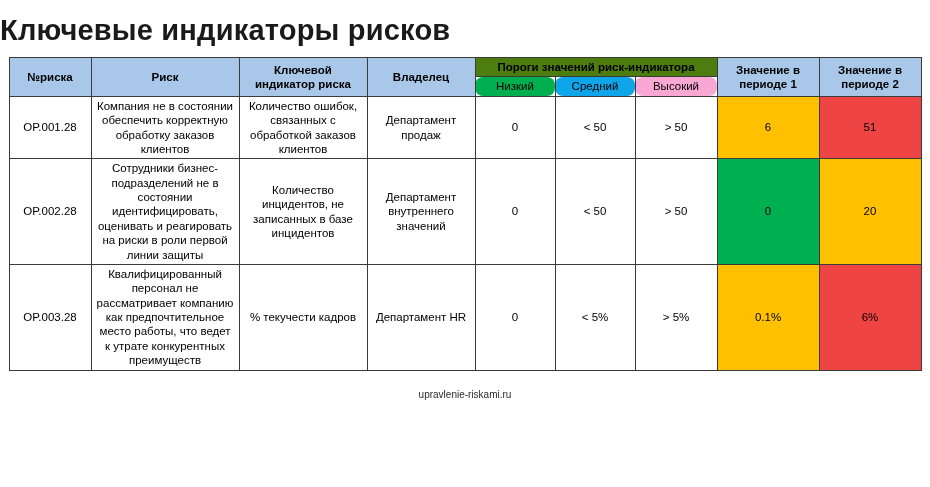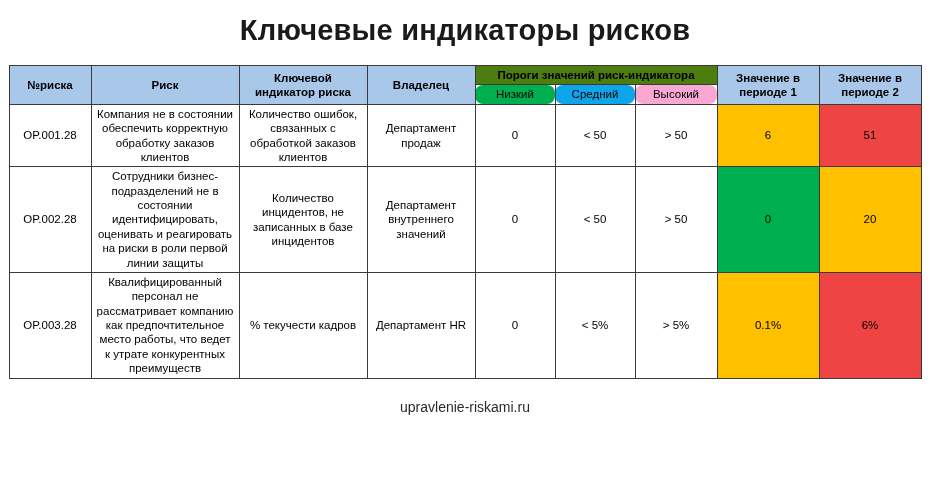--- a/index.html
+++ b/index.html
@@ -14,33 +14,32 @@
     color: #000000;
     overflow: hidden;
   }
   .page {
     position: relative;
     width: 930px;
     height: 487px;
     box-sizing: border-box;
   }
   .title {
-    text-align: center;
     font-size: 29px;
     font-weight: 700;
     color: #1a1a1a;
     padding-top: 14px;
     padding-bottom: 10px;
     letter-spacing: 0.2px;
   }
   table.kri {
     border-collapse: collapse;
     table-layout: fixed;
     width: 912px;
-    margin: 8px auto;
+    margin: 0 auto;
   }
   table.kri td, table.kri th {
     border: 1px solid #3a3a3a;
     padding: 2px 4px;
     vertical-align: middle;
     text-align: center;
     font-size: 11.5px;
     line-height: 1.25;
   }
   thead th {
@@ -76,23 +75,23 @@
     font-size: 11.5px;
   }
   td.period {
     font-size: 11.5px;
   }
   td.amber { background: #ffc000; }
   td.red { background: #ef4444; }
   td.green { background: #00b050; }
   .footer {
     text-align: center;
-    font-size: 14px;
+    font-size: 10px;
     color: #2b2b2b;
-    padding-top: 12px;
+    padding-top: 18px;
     font-weight: 400;
   }
   .colw-1 { width: 82px; }
   .colw-2 { width: 148px; }
   .colw-3 { width: 128px; }
   .colw-4 { width: 108px; }
   .colw-5 { width: 80px; }
   .colw-6 { width: 80px; }
   .colw-7 { width: 82px; }
   .colw-8 { width: 102px; }

